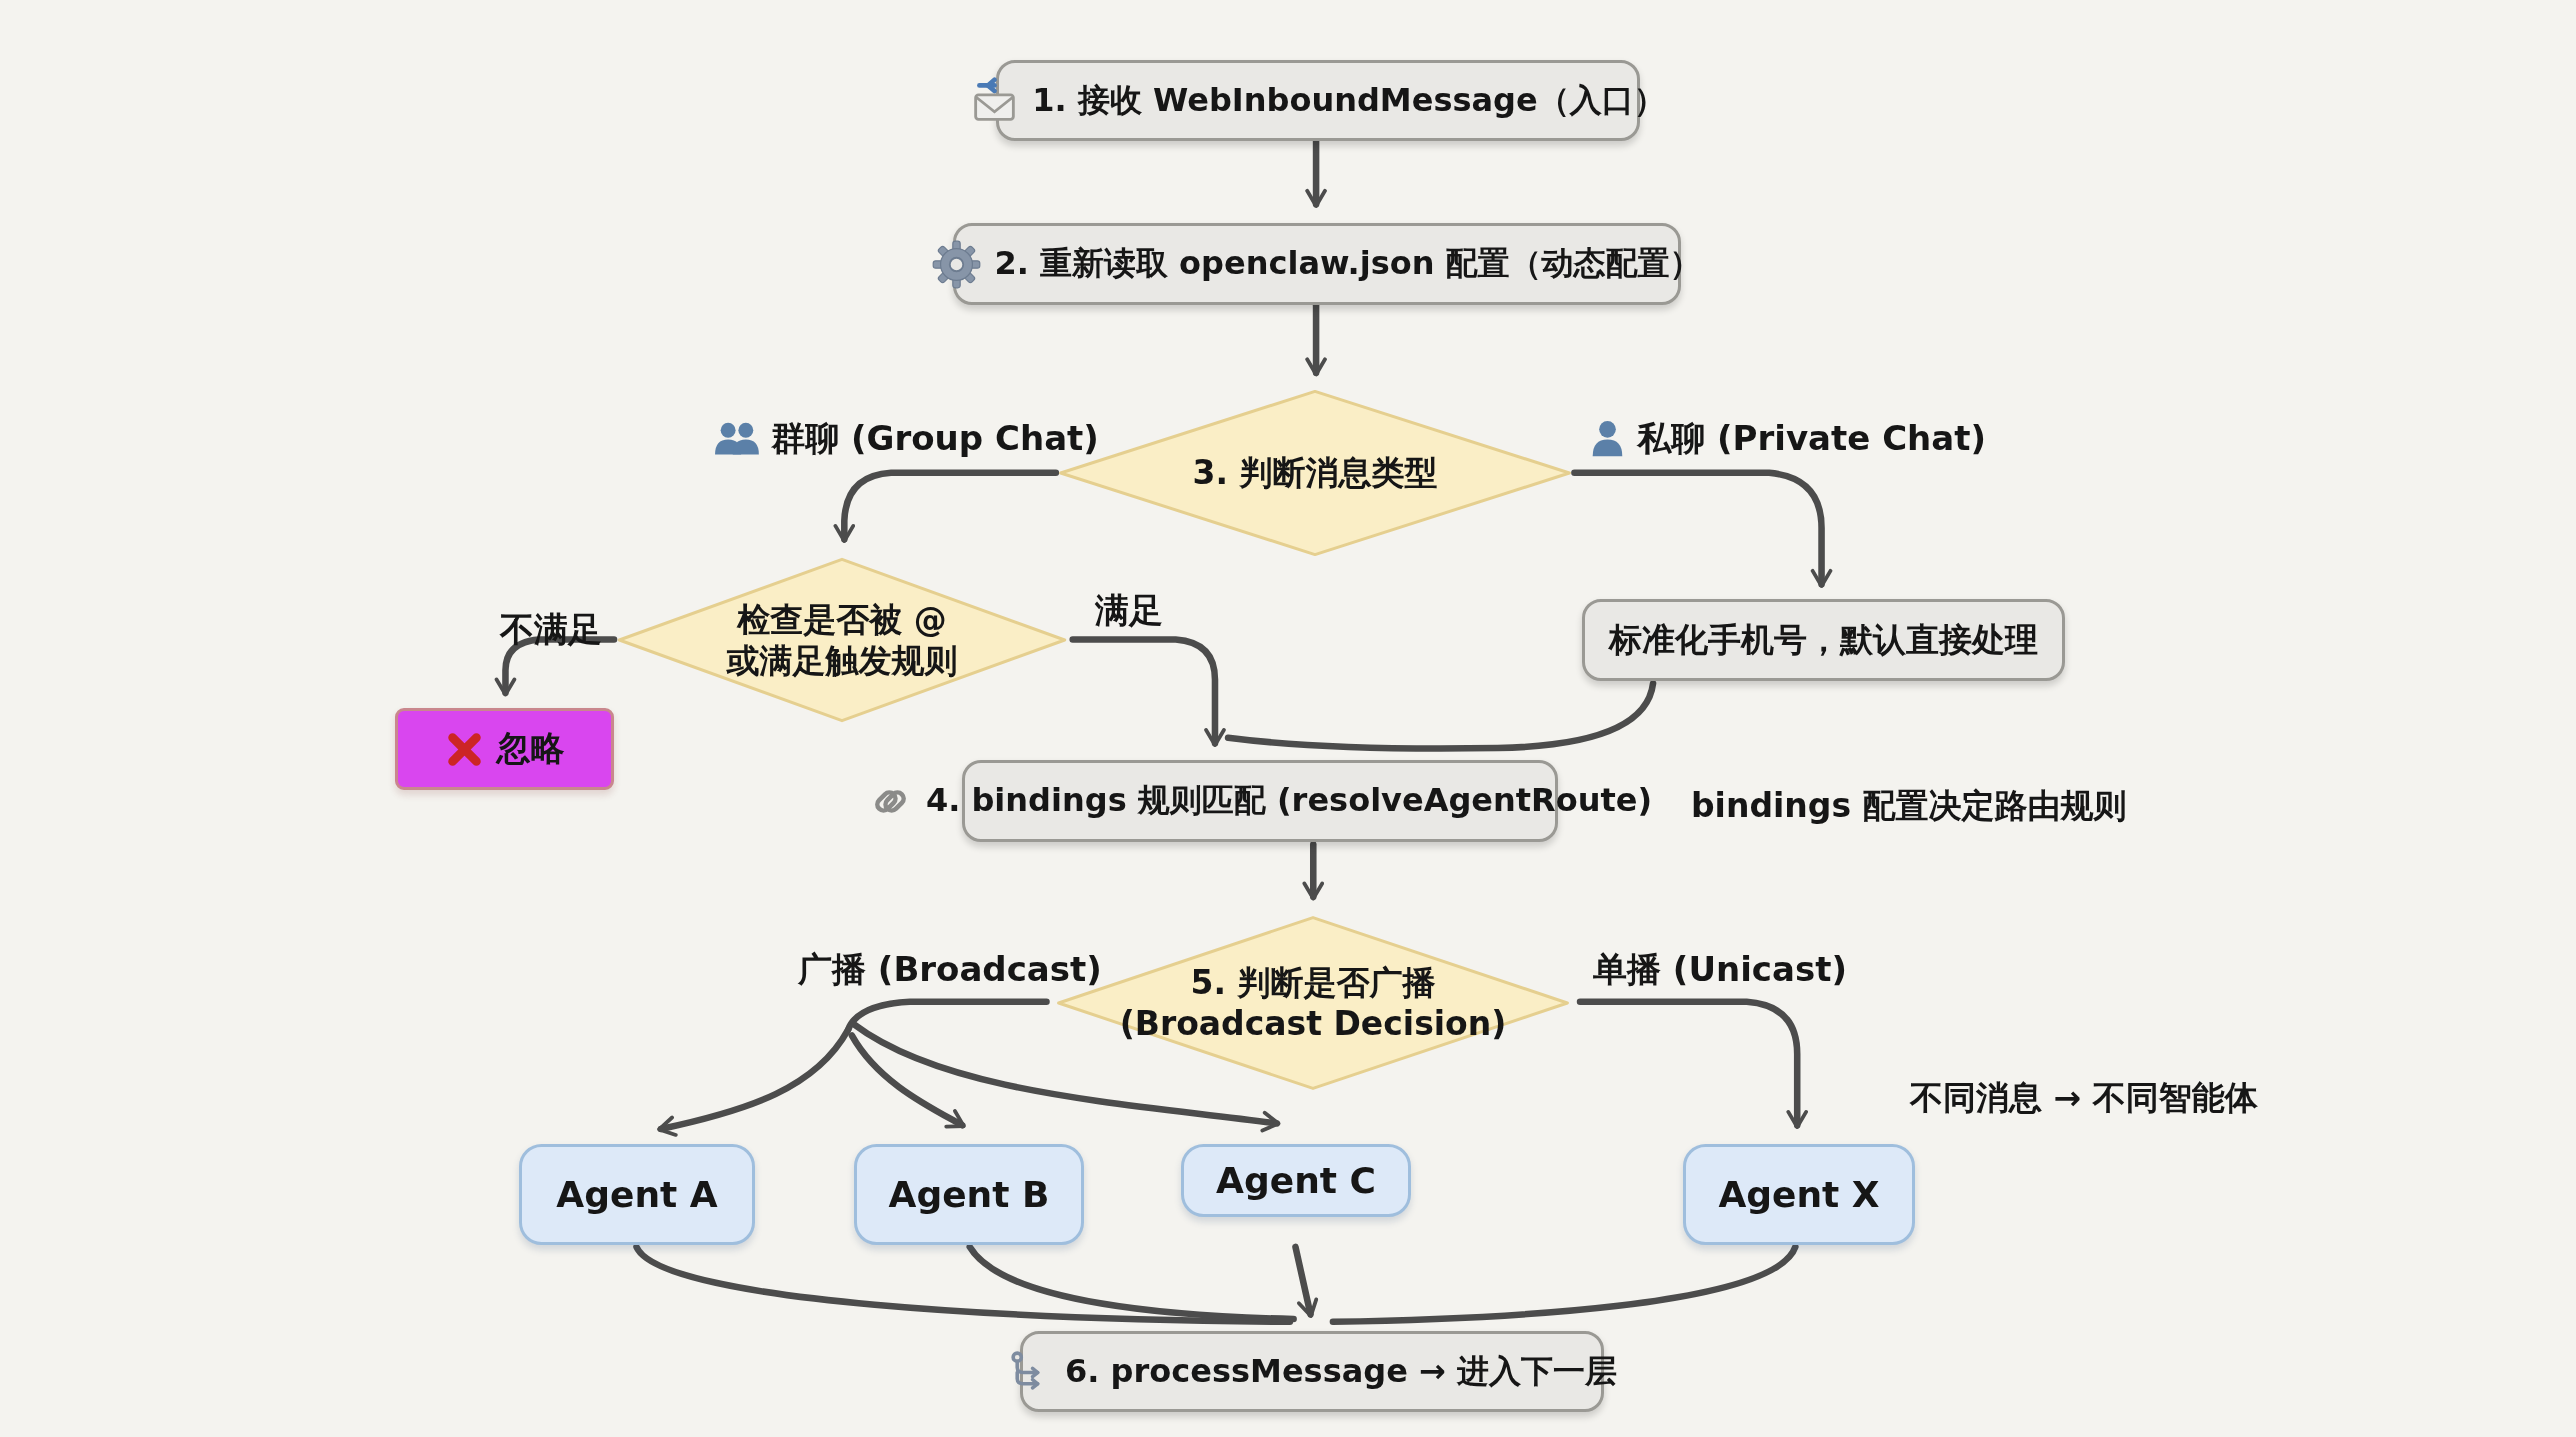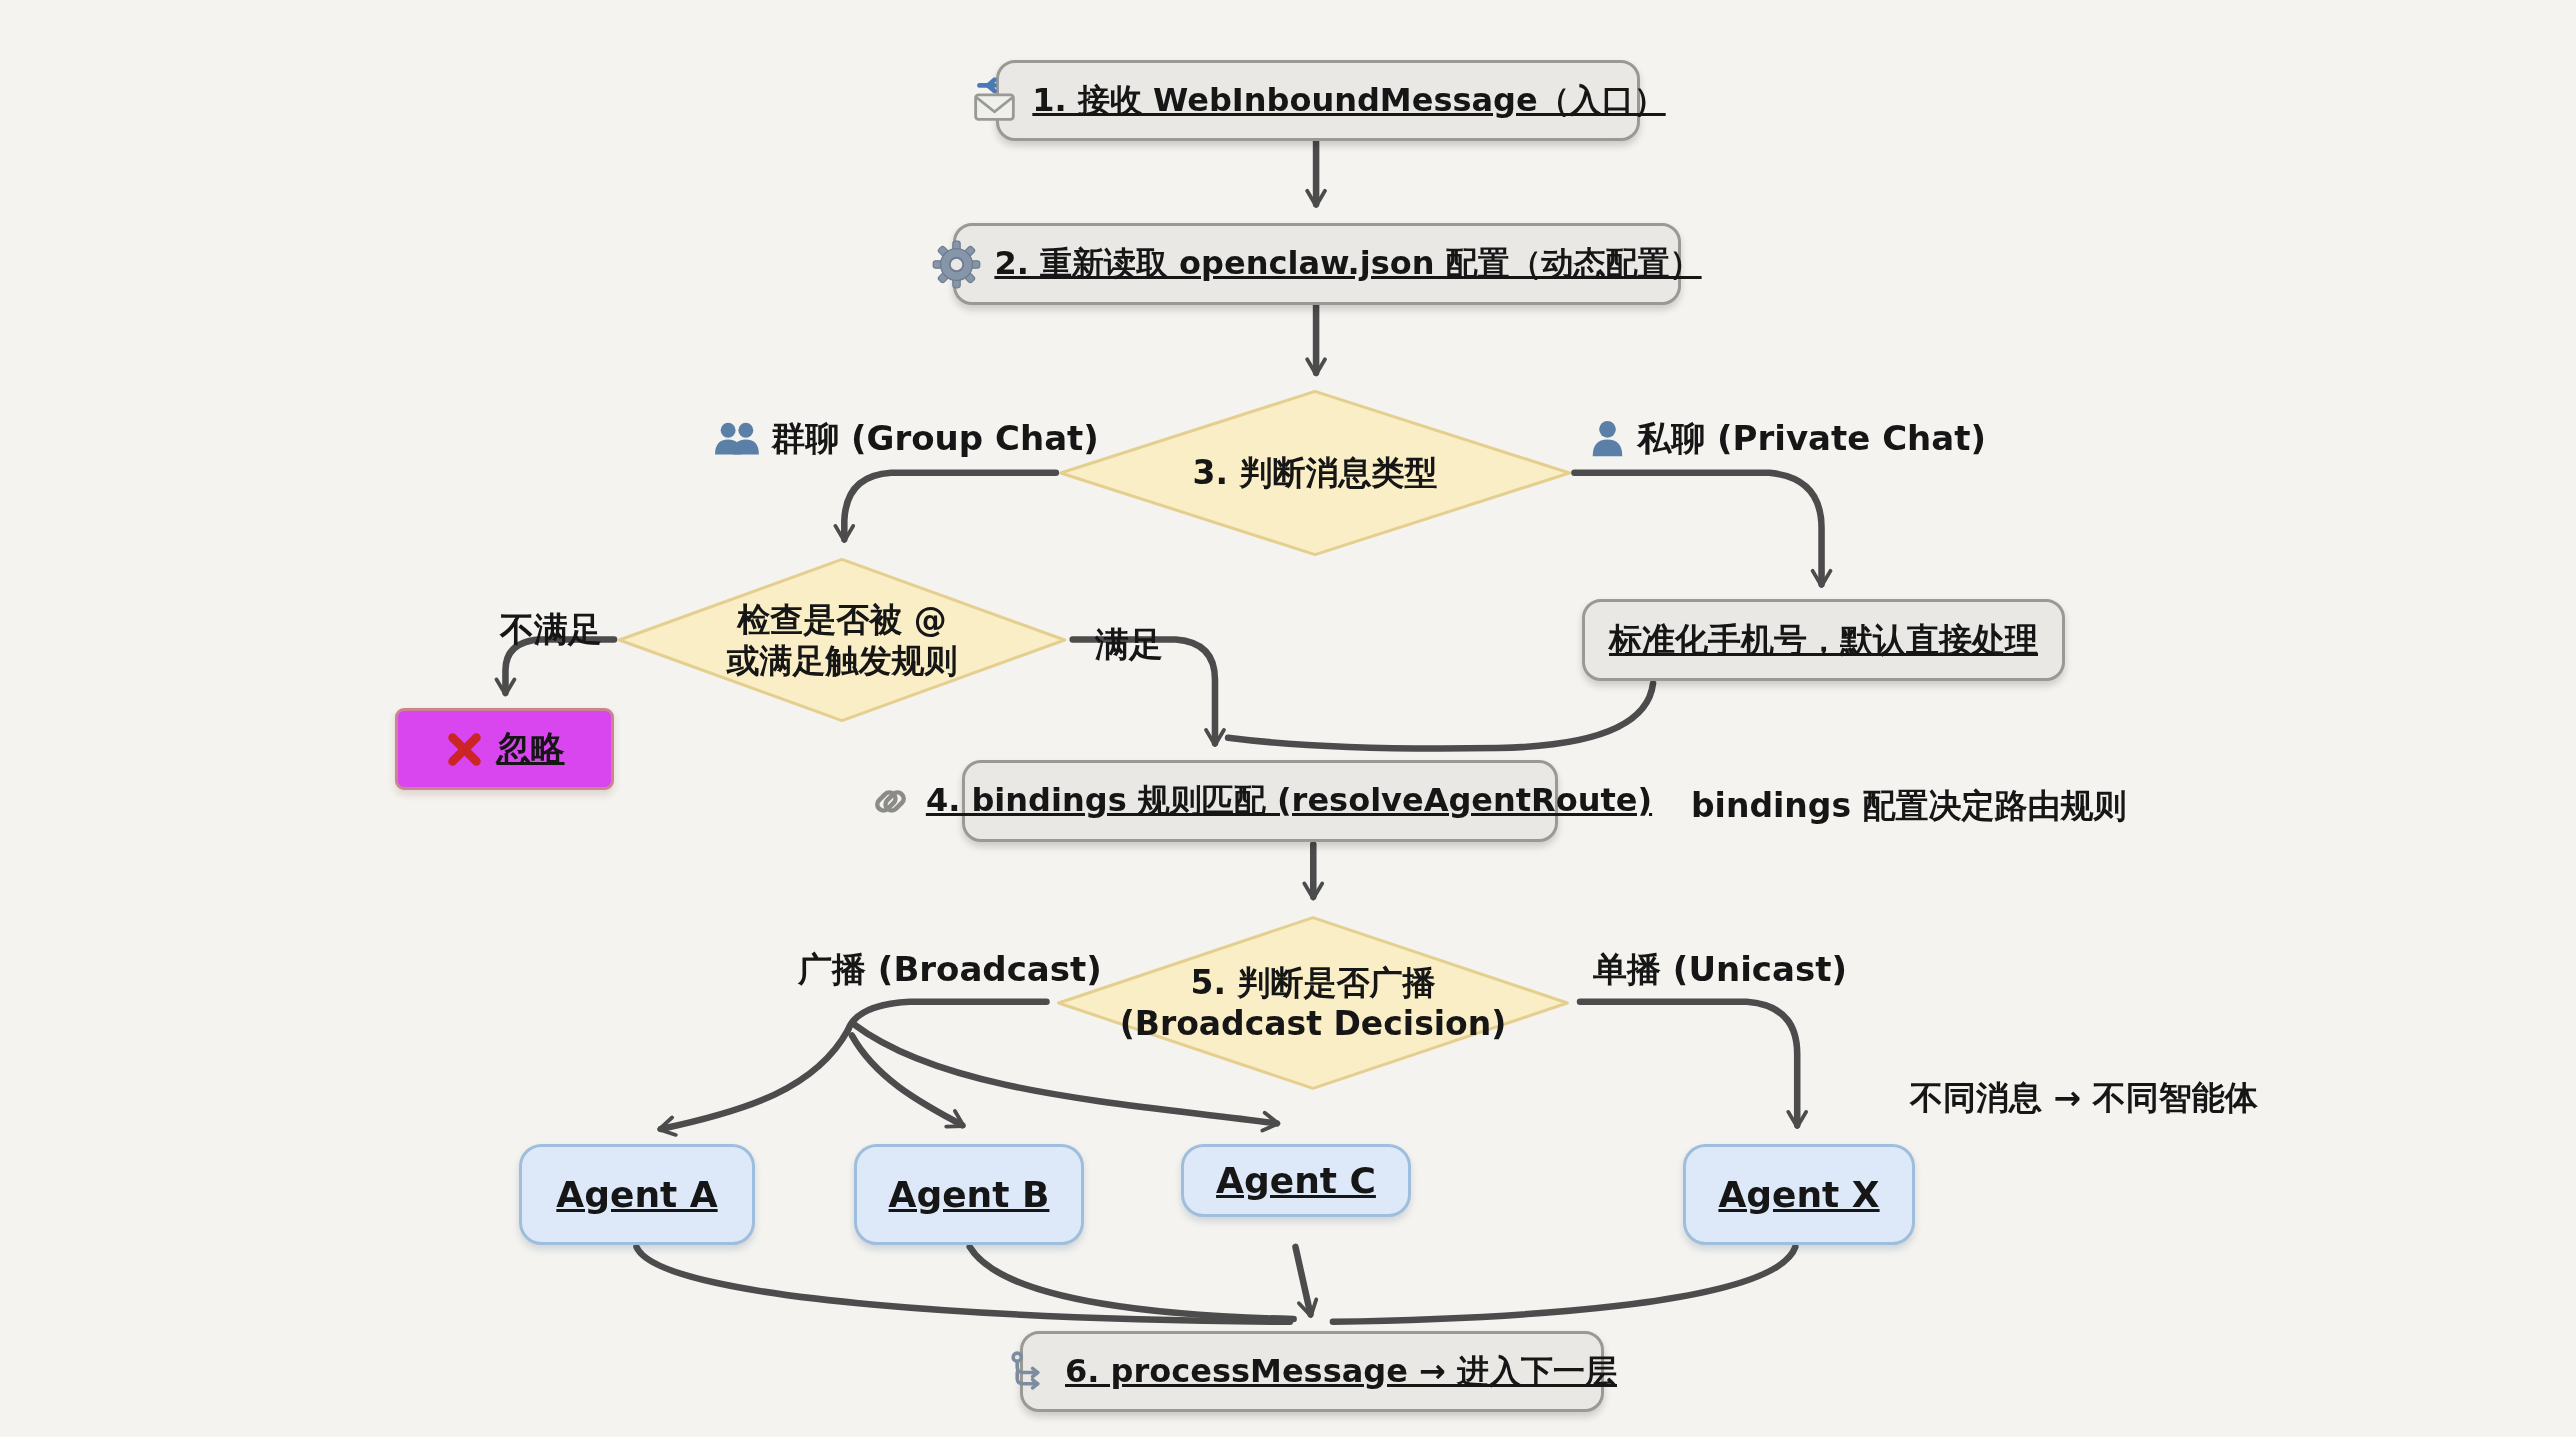--- a/index.html
+++ b/index.html
@@ -5,21 +5,21 @@
   html,body{margin:0;padding:0;}
   body{
     width:2576px;height:1438px;position:relative;overflow:hidden;
     background:#f4f3ef;
     font-family:"DejaVu Sans",sans-serif;
     color:#161616;
   }
   .edges{position:absolute;left:0;top:0;width:2576px;height:1438px;}
   .node{
     position:absolute;display:flex;align-items:center;justify-content:center;
-    gap:13px;white-space:nowrap;box-sizing:border-box;text-decoration:underline;
+    gap:13px;white-space:nowrap;box-sizing:border-box;
   }
   .box{
     background:#e9e8e5;border:3.7px solid #9a9994;border-radius:19px;
     box-shadow:0 4.7px 7.5px rgba(0,0,0,0.16);
     font-size:32px;font-weight:600;
   }
   .agent{
     background:#dde9f8;border:3.7px solid #9fbedd;border-radius:22.5px;
     box-shadow:0 4.7px 7.5px rgba(60,90,130,0.18);
     font-size:36px;font-weight:600;
@@ -148,21 +148,21 @@
   </svg>
   <div class="dtext">
     <span>检查是否被 @</span>
     <span>或满足触发规则</span>
   </div>
 </div>
 
 <div class="edge-label" style="left:500px;top:588px;margin-top:19px;">
   <span>不满足</span>
 </div>
-<div class="edge-label" style="left:1095px;top:588px;margin-top:34px;">
+<div class="edge-label" style="left:1095px;top:588px;">
   <span>满足</span>
 </div>
 
 <div class="node danger" style="left:395px;top:708px;width:219px;height:82px;">
   <span class="icon">
     <svg width="39" height="39" viewBox="0 0 36 36">
       <path d="M7,7 L29,29 M29,7 L7,29" stroke="#cc2525" stroke-width="8" stroke-linecap="round"></path>
     </svg>
   </span>
   <span>忽略</span>

